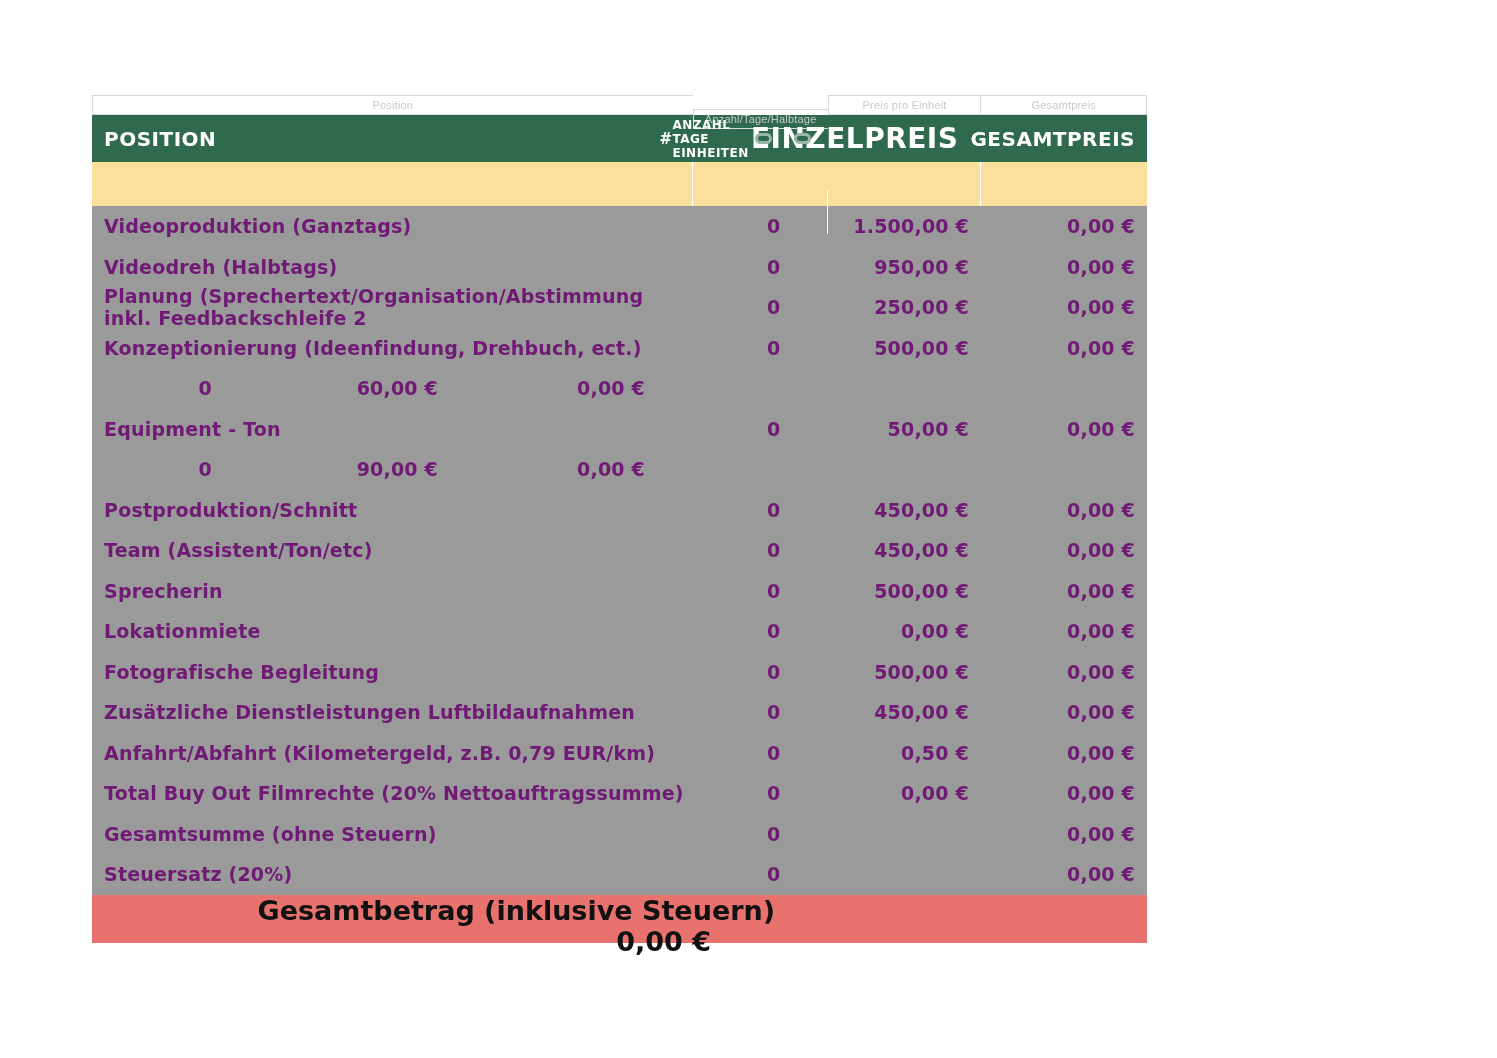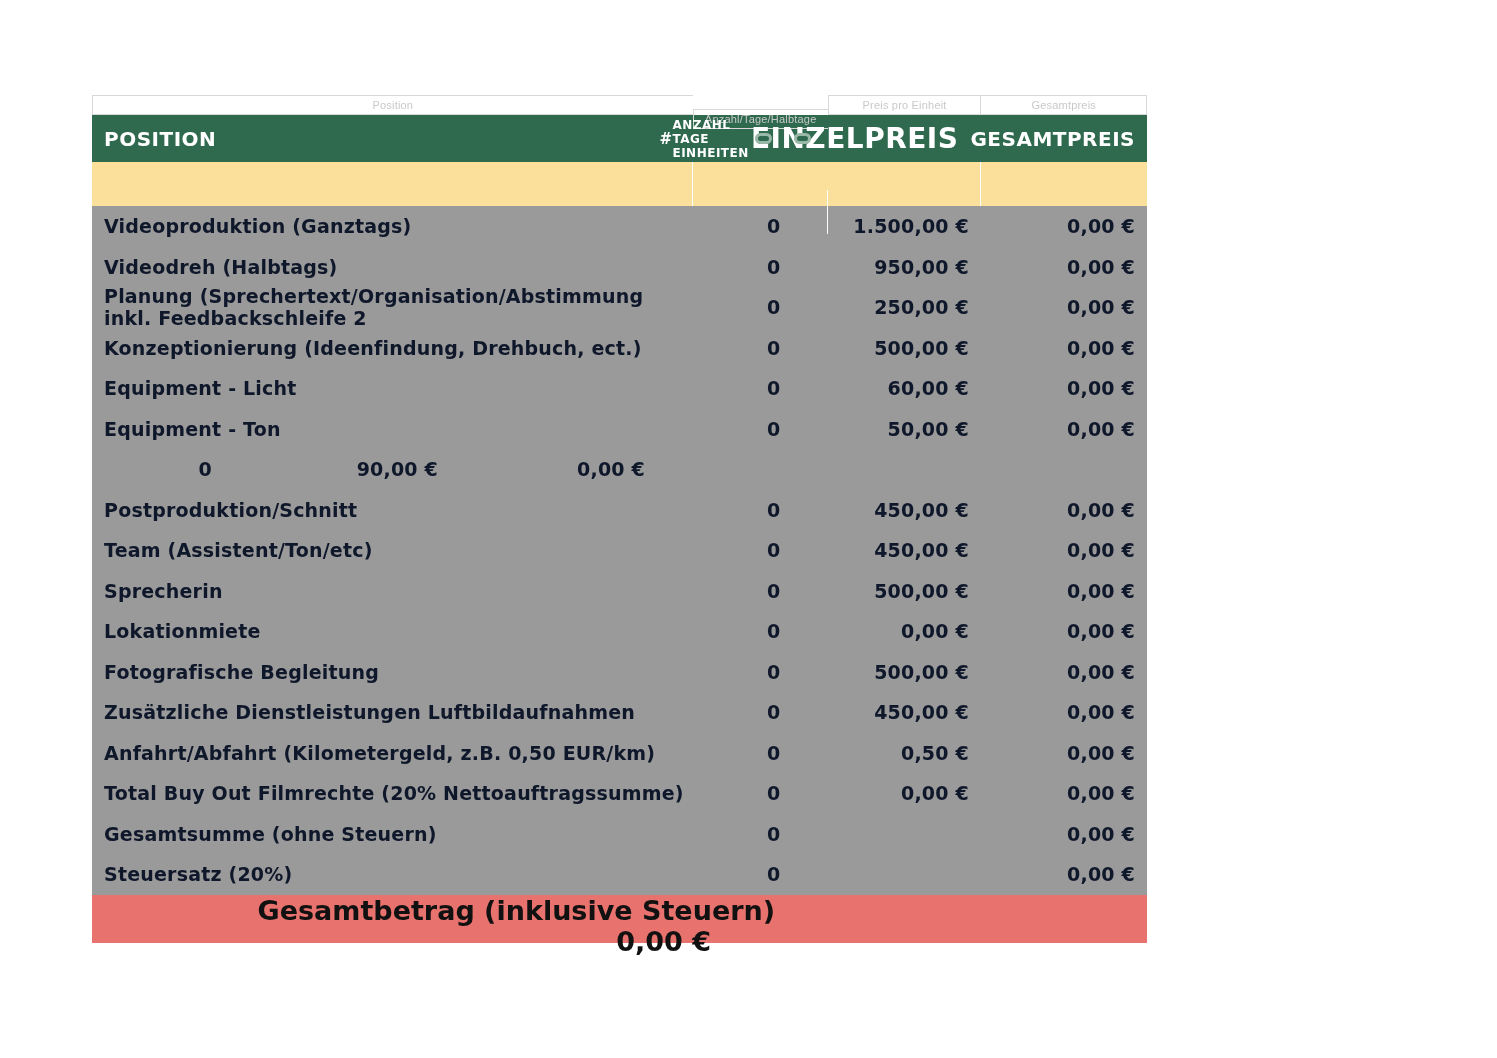--- a/index.html
+++ b/index.html
@@ -123,21 +123,21 @@
   .yellow-row > div:last-child { border-right: none; }
 
   
   .body-area {
     background: #9a9a9a;
   }
   .row {
     display: flex;
     height: 40.5px;
     align-items: flex-end;
-    color: #0f172a;
+    color: #701a75;
   }
   .cell {
     box-sizing: border-box;
     height: 100%;
     display: flex;
     align-items: center;
     font-family: "DejaVu Sans", sans-serif;
     font-weight: bold;
     font-size: 19px;
     letter-spacing: .2px;
@@ -230,21 +230,20 @@
         <div class="cell unit">250,00 €</div>
         <div class="cell total">0,00 €</div>
       </div>
       <div class="row">
         <div class="cell pos">Konzeptionierung (Ideenfindung, Drehbuch, ect.)</div>
         <div class="cell qty">0</div>
         <div class="cell unit">500,00 €</div>
         <div class="cell total">0,00 €</div>
       </div>
       <div class="row">
-        <div class="cell pos">Equipment - Licht</div>
         <div class="cell qty">0</div>
         <div class="cell unit">60,00 €</div>
         <div class="cell total">0,00 €</div>
       </div>
       <div class="row">
         <div class="cell pos">Equipment - Ton</div>
         <div class="cell qty">0</div>
         <div class="cell unit">50,00 €</div>
         <div class="cell total">0,00 €</div>
       </div>
@@ -283,21 +282,21 @@
         <div class="cell unit">500,00 €</div>
         <div class="cell total">0,00 €</div>
       </div>
       <div class="row">
         <div class="cell pos">Zusätzliche Dienstleistungen Luftbildaufnahmen</div>
         <div class="cell qty">0</div>
         <div class="cell unit">450,00 €</div>
         <div class="cell total">0,00 €</div>
       </div>
       <div class="row">
-        <div class="cell pos">Anfahrt/Abfahrt (Kilometergeld, z.B. 0,50 EUR/km)</div>
+        <div class="cell pos">Anfahrt/Abfahrt (Kilometergeld, z.B. 0,79 EUR/km)</div>
         <div class="cell qty">0</div>
         <div class="cell unit">0,50 €</div>
         <div class="cell total">0,00 €</div>
       </div>
       <div class="row">
         <div class="cell pos">Total Buy Out Filmrechte (20% Nettoauftragssumme)</div>
         <div class="cell qty">0</div>
         <div class="cell unit">0,00 €</div>
         <div class="cell total">0,00 €</div>
       </div>

